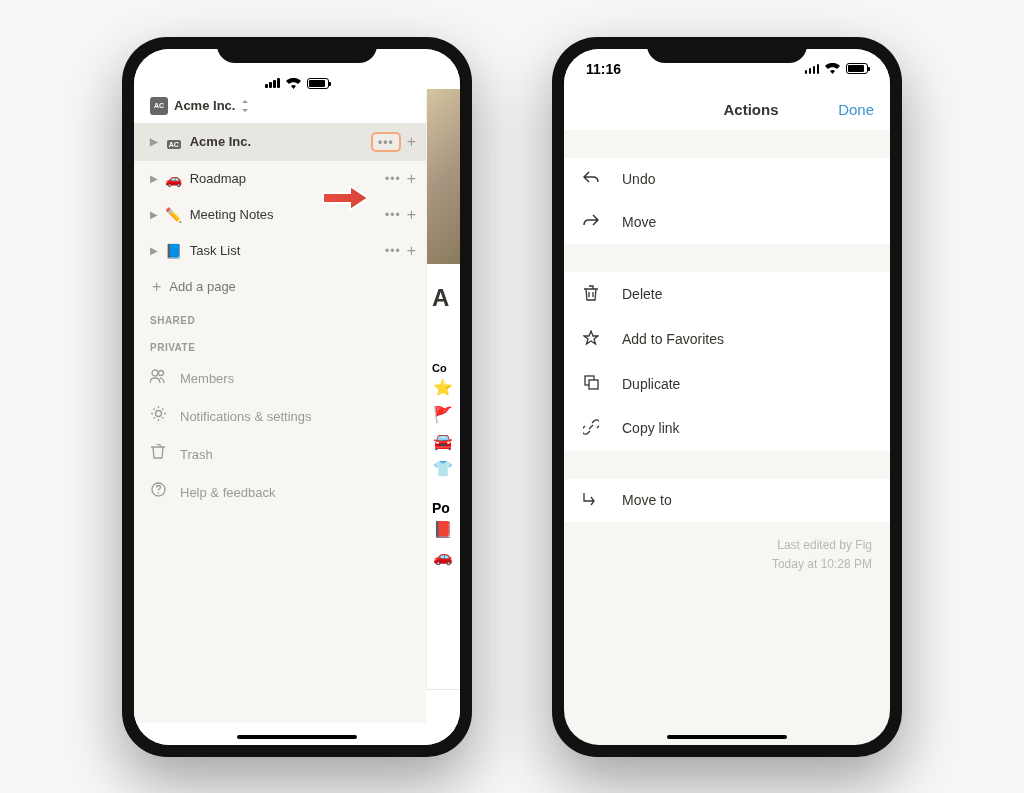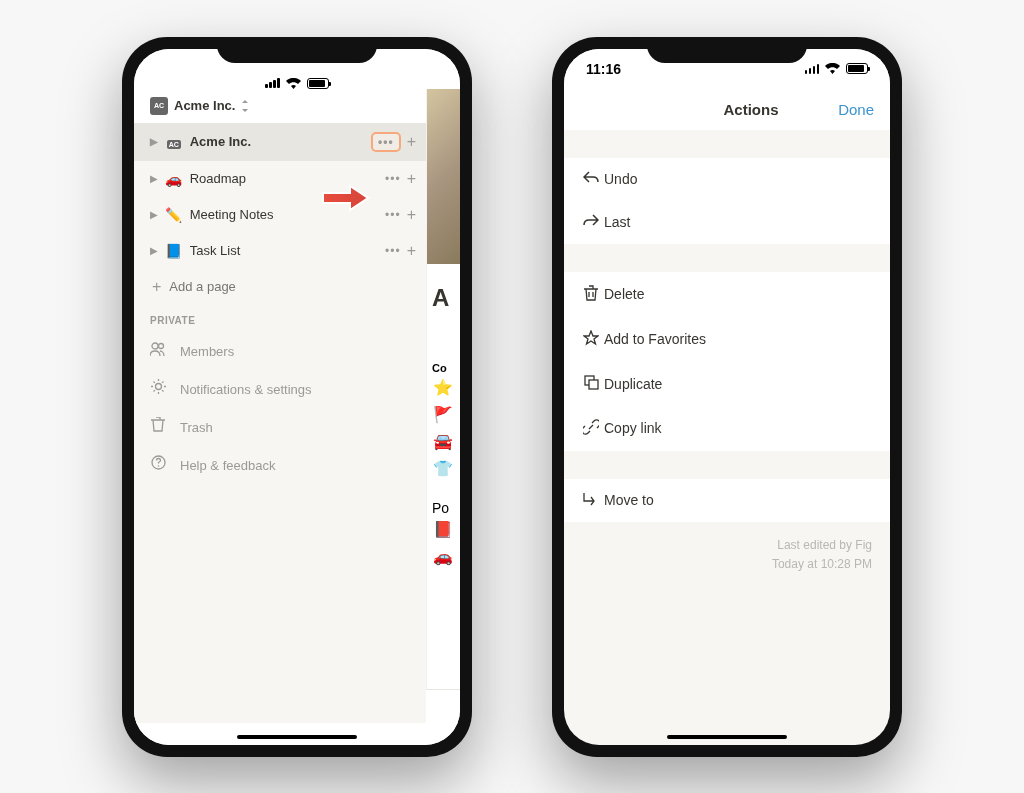--- a/index.html
+++ b/index.html
@@ -288,21 +288,21 @@
     }
     .action-group {
       background: #fff;
     }
     .action-row {
       display: flex;
       align-items: center;
       padding: 13px 18px;
       font-size: 14px;
       color: #37352f;
-      gap: 4px;
+      gap: 22px;
     }
     .action-icon {
       width: 18px;
       text-align: center;
       color: #37352f;
     }
     .footer-text {
       padding: 14px 18px;
       font-size: 12px;
       color: #b8b7b3;
@@ -355,21 +355,21 @@
     </div>
 
     <div class="content-peek">
       <div class="content-peek-img"></div>
       <div class="content-peek-text">A</div>
       <div style="padding:30px 5px 0;font-weight:700;font-size:11px;">Co</div>
       <div style="padding:4px 6px;">⭐</div>
       <div style="padding:4px 6px;color:#c0392b;">🚩</div>
       <div style="padding:4px 6px;">🚘</div>
       <div style="padding:4px 6px;color:#c0392b;">👕</div>
-      <div style="padding:18px 5px 0;font-weight:400;font-size:14px;">Po</div>
+      <div style="padding:18px 5px 0;font-weight:700;font-size:14px;">Po</div>
       <div style="padding:4px 6px;">📕</div>
       <div style="padding:4px 6px;">🚗</div>
     </div>
 
     <div class="side-content">
 
       <div class="sidebar-row selected">
         <span class="chevron">▶</span>
         <span class="row-icon"><span style="background:#666;color:#fff;font-size:7px;padding:1px 2px;border-radius:2px;">AC</span></span>
         <span class="row-label">Acme Inc.</span>
@@ -407,20 +407,21 @@
           <span class="dots">•••</span>
           <span class="plus">+</span>
         </div>
       </div>
 
       <div class="sidebar-row">
         <span class="plus" style="color:#9b9a97;margin-left:2px;">+</span>
         <span class="row-label" style="color:#787774;">Add a page</span>
       </div>
 
+      <div class="section-label">SHARED</div>
       <div class="section-label">PRIVATE</div>
 
       <div class="settings-row">
         <span class="settings-icon">
           <svg width="16" height="14" viewBox="0 0 16 14">
               <circle cx="5" cy="4" r="3" fill="none" stroke="#9b9a97" stroke-width="1.3"></circle>
               <path d="M0 14c0-3 2-5 5-5s5 2 5 5" fill="none" stroke="#9b9a97" stroke-width="1.3"></path>
               <circle cx="11" cy="4" r="2.5" fill="none" stroke="#9b9a97" stroke-width="1.3"></circle>
               <path d="M10 9c2 0 4 2 4 5" fill="none" stroke="#9b9a97" stroke-width="1.3"></path>
             </svg>
@@ -532,21 +533,21 @@
             </svg>
         </span>
         <span>Undo</span>
       </div>
       <div class="action-row">
         <span class="action-icon">
           <svg width="16" height="14" viewBox="0 0 16 14">
               <path d="M10 1l5 5-5 5M15 6H6c-3 0-5 2-5 5" fill="none" stroke="#37352f" stroke-width="1.5"></path>
             </svg>
         </span>
-        <span>Last</span>
+        <span>Move</span>
       </div>
     </div>
 
     <div class="action-spacer"></div>
 
     <div class="action-group">
       <div class="action-row">
         <span class="action-icon">
           <svg width="14" height="16" viewBox="0 0 14 16">
               <path d="M2 4h10l-1 11H3L2 4zM0 4h14M5 1h4v3M5 7v5M9 7v5" fill="none" stroke="#37352f" stroke-width="1.3"></path>

